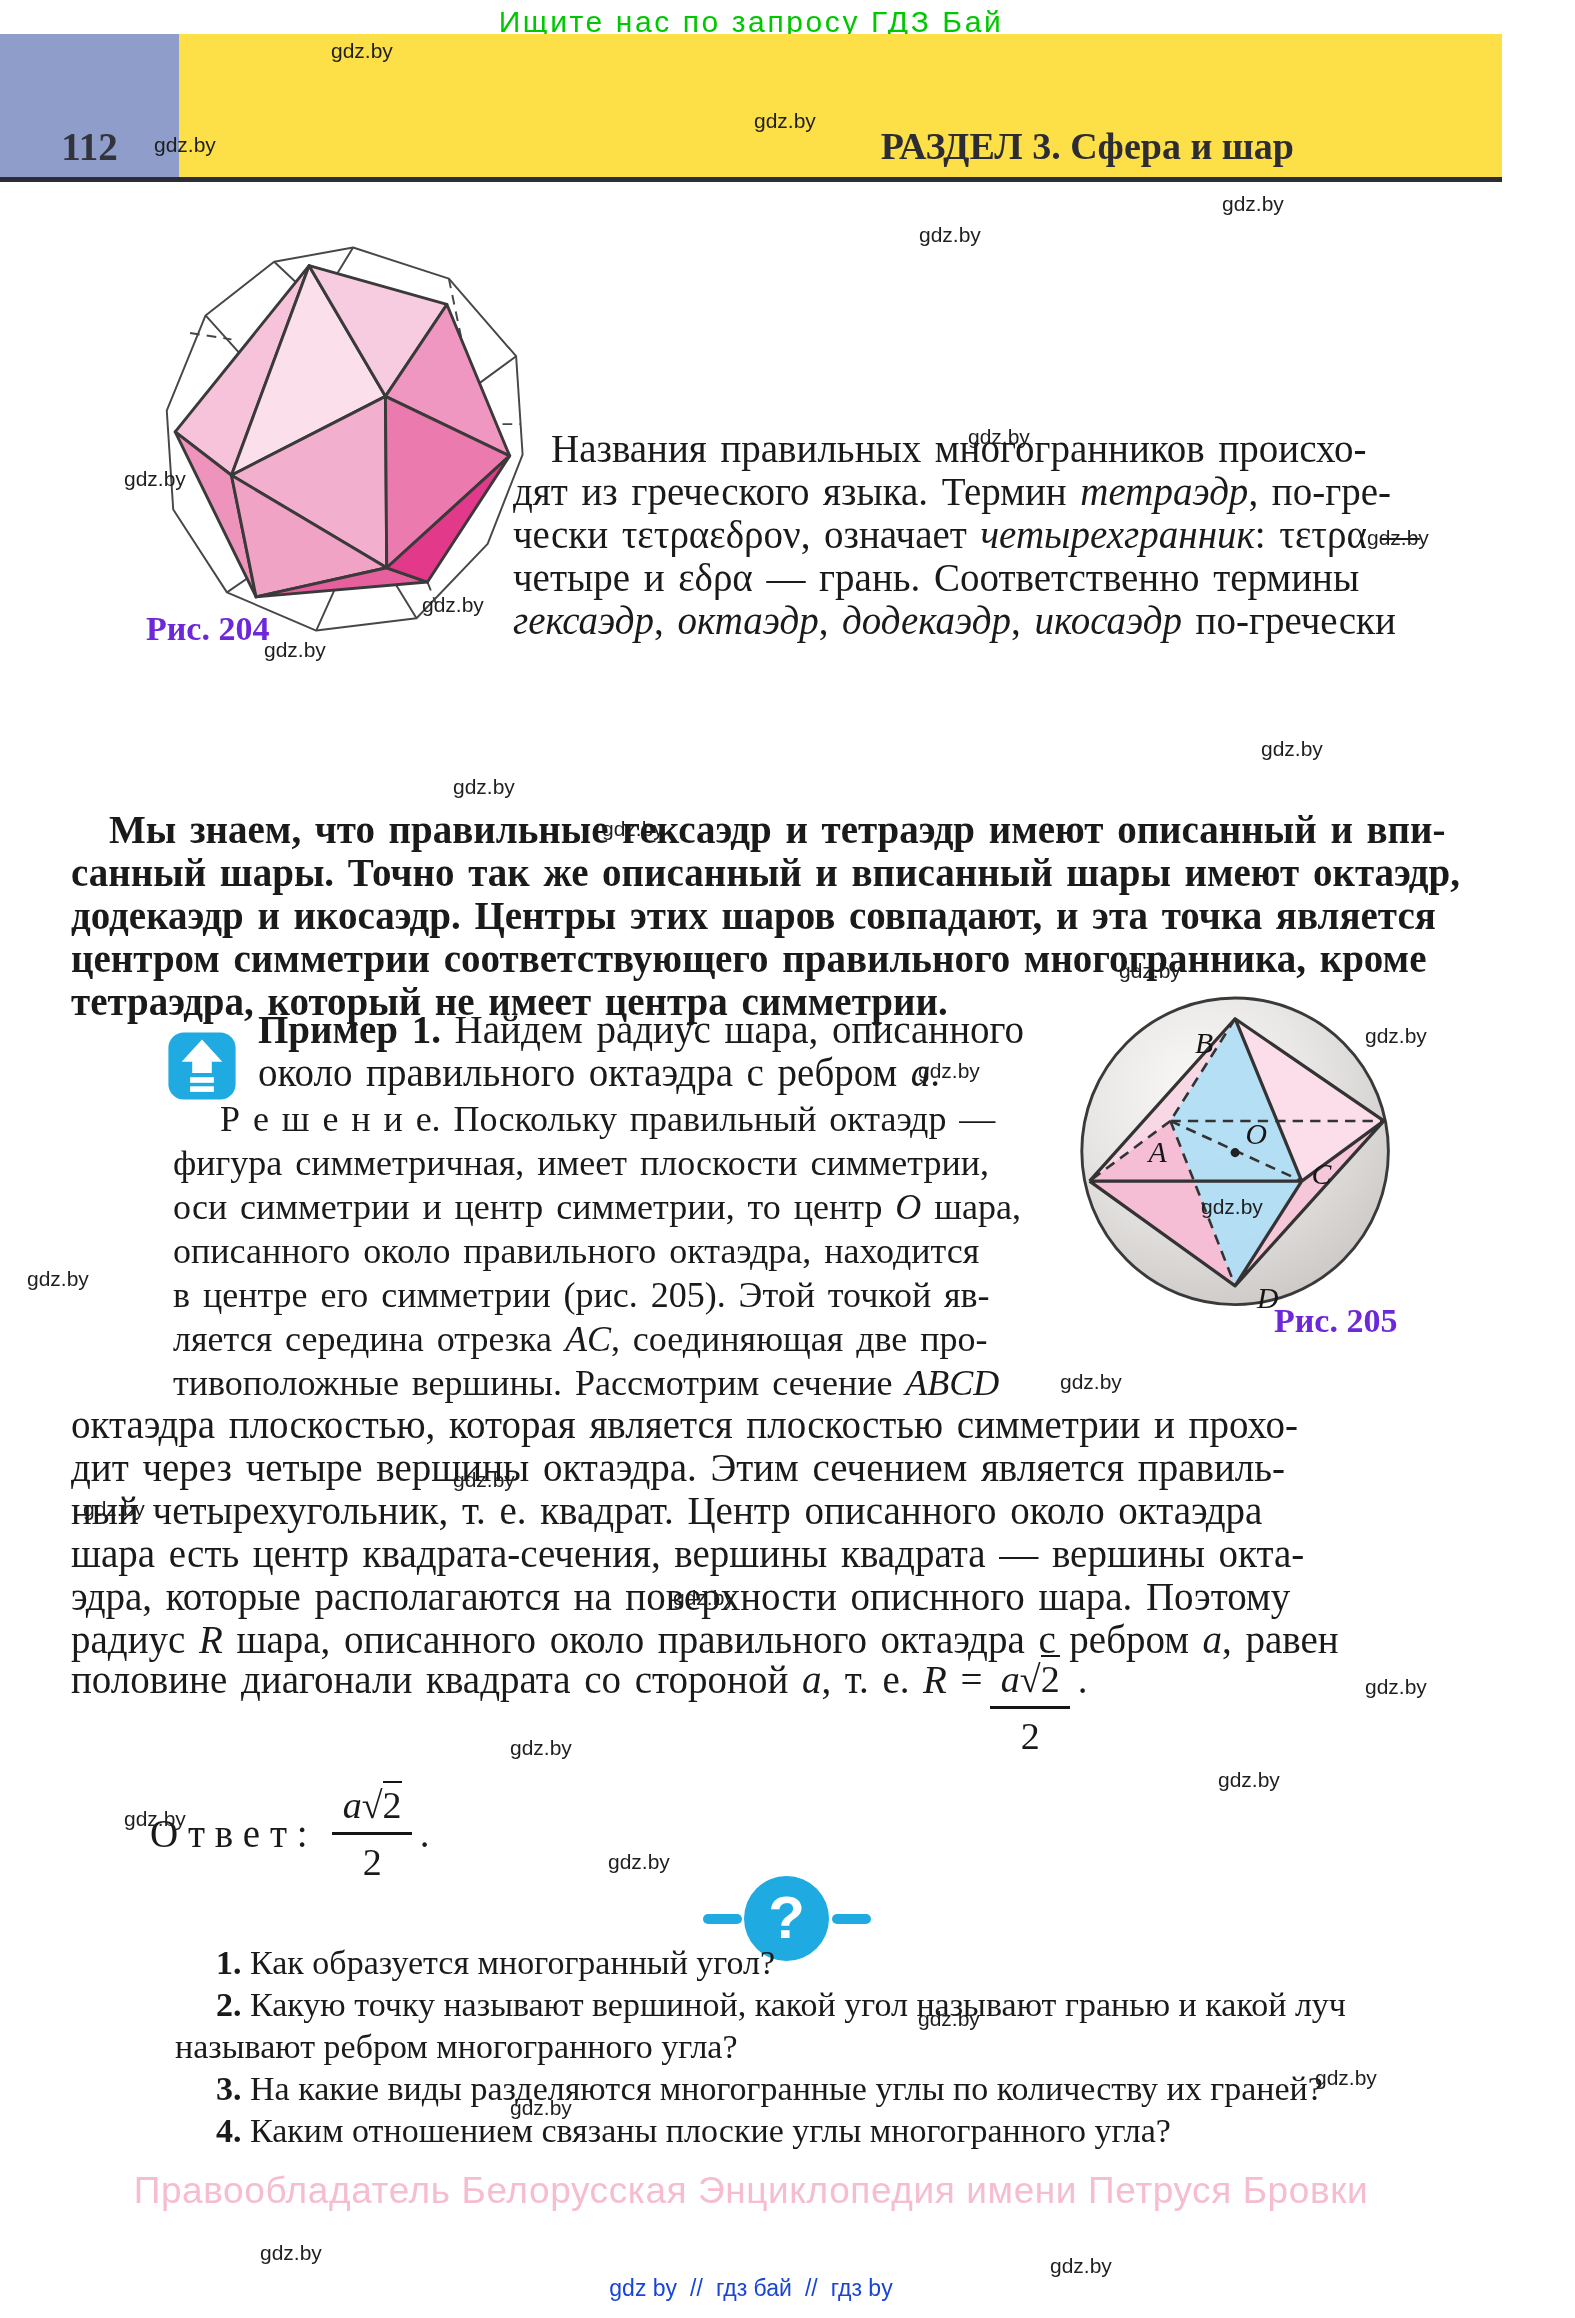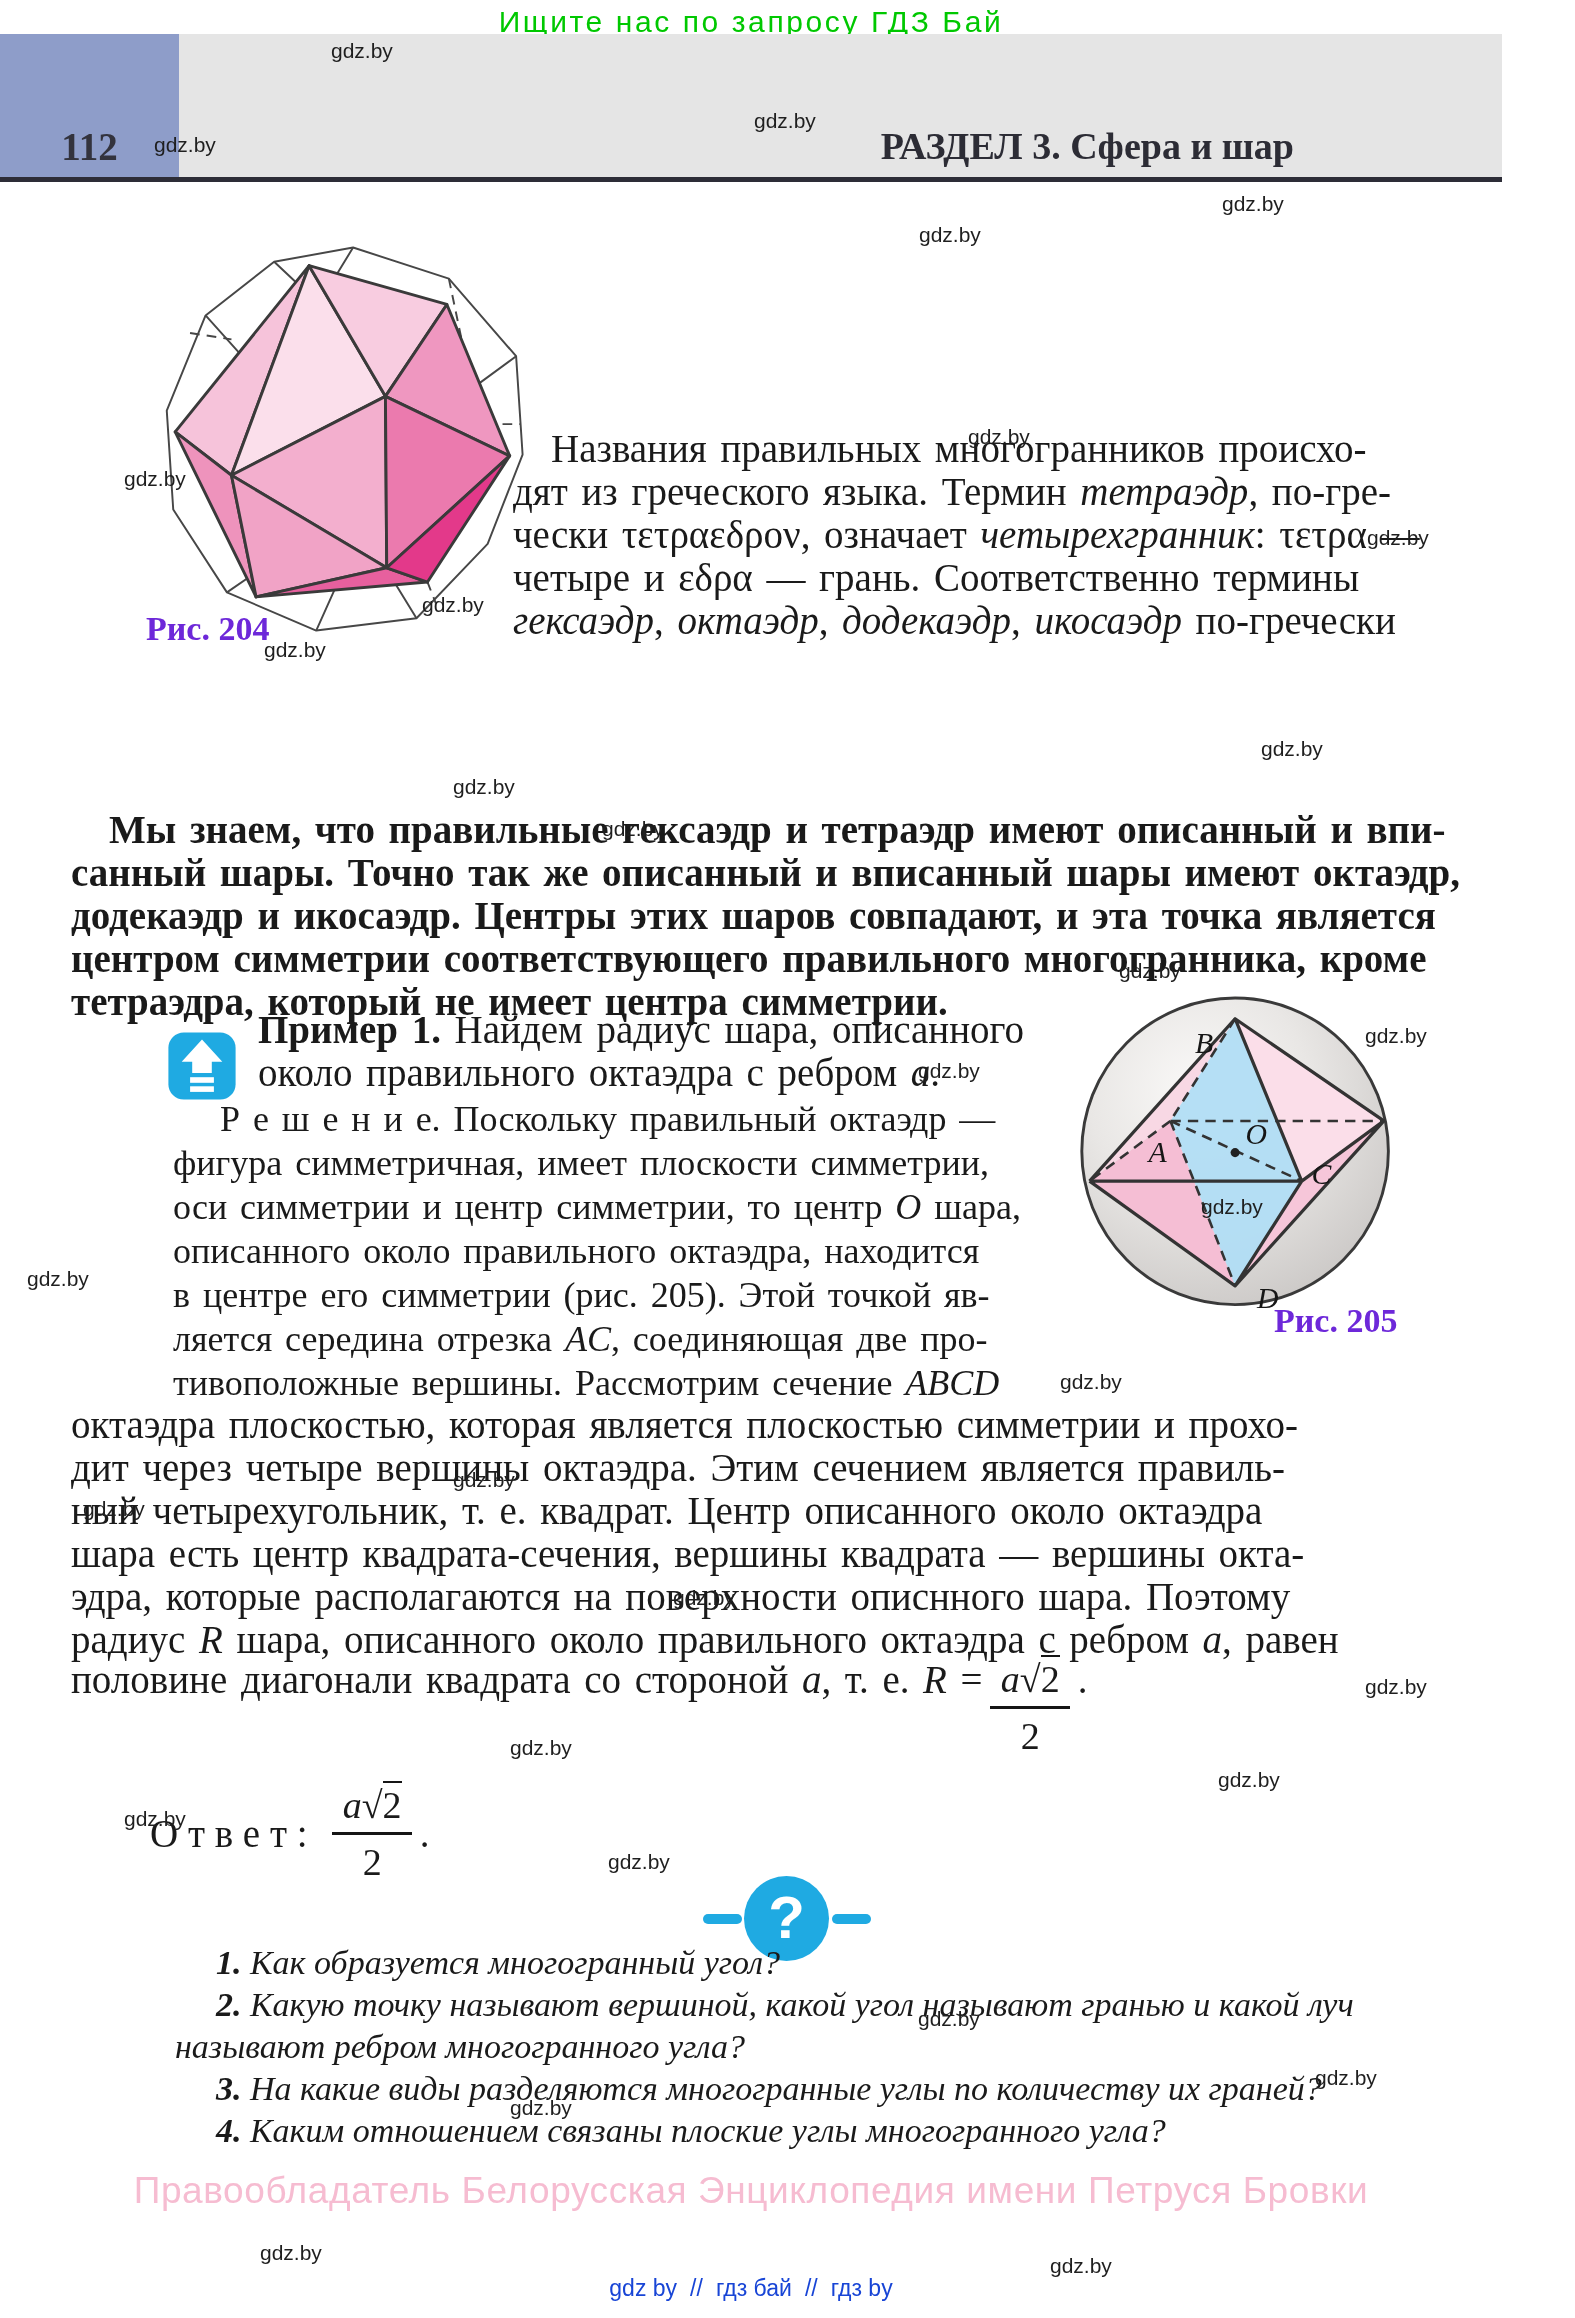--- a/index.html
+++ b/index.html
@@ -1,21 +1,21 @@
 <!DOCTYPE html>
 <html lang="ru" style="font-size:10.4px"><head>
 <meta charset="utf-8">
 <style>
   html,body{margin:0;padding:0;background:#ffffff;}
   .page{position:relative;width:1502px;height:2319px;background:#ffffff;overflow:hidden;
         font-family:"Liberation Serif", serif;color:#1a1a1a;}
   .banner{position:absolute;top:5.2px;left:0;width:100%;text-align:center;
           font-family:"Liberation Sans", sans-serif;font-size:30px;letter-spacing:2.6px;
           color:#00C800;white-space:nowrap;}
-  .hdr{position:absolute;top:34px;left:0;width:100%;height:144px;background:#e5e5e5;}
+  .hdr{position:absolute;top:34px;left:0;width:100%;height:144px;background:#fde047;}
   .hdr .pnblock{position:absolute;left:0;top:0;width:179px;height:144px;background:#8E9DC9;}
   .hdr .pnum{position:absolute;left:0;bottom:9px;width:179px;text-align:center;
              font-weight:bold;font-size:39px;color:#33333d;}
   .hdr .title{position:absolute;right:208px;bottom:10.4px;font-weight:bold;font-size:38px;color:#2c2c35;}
   .rule{position:absolute;top:177px;left:0;width:100%;height:4.5px;background:#2D2D37;}
   .wm-layer .wm{position:absolute;font-family:"Liberation Sans", sans-serif;font-size:21px;
                 color:#1f1f1f;white-space:nowrap;z-index:6;}
   .para{position:absolute;font-size:39px;line-height:43px;word-spacing:3.9px;z-index:2;}
   .para.indent{text-indent:38px;}
   .fig{position:absolute;z-index:1;}
@@ -38,21 +38,21 @@
               font-size:39px;z-index:2;}
   .answer-row .alabel{margin-right:17px;text-align:right;}
   .qdiv{position:absolute;left:703px;top:1876px;width:168px;height:85px;z-index:2;}
   .qdash{position:absolute;top:38px;width:39px;height:9.7px;border-radius:5.2px;background:#1FAAE2;}
   .qdash.l{left:0;} .qdash.r{right:0;}
   .qcircle{position:absolute;left:41px;top:0;width:85px;height:85px;border-radius:50%;background:#1FAAE2;
            display:flex;align-items:center;justify-content:center;}
   .qmark{font-family:"Liberation Sans", sans-serif;font-weight:bold;font-size:60px;color:#ffffff;
          transform:translateY(-1.3px);}
   .question{position:absolute;left:175px;width:1269px;font-size:34px;line-height:42px;
-            text-indent:41px;z-index:2;font-style:italic;}
+            text-indent:41px;z-index:2;}
   .q1{top:1942px;} .q2{top:1984px;} .q3{top:2068px;} .q4{top:2110px;}
   .copyright{position:absolute;top:2170px;left:50%;transform:translateX(-50%);white-space:nowrap;
              font-family:"Liberation Sans", sans-serif;font-size:37px;letter-spacing:0.6px;color:#F6BCD1;z-index:2;}
   .links{position:absolute;top:2275px;left:0;width:100%;display:flex;justify-content:center;gap:13px;
          font-family:"Liberation Sans", sans-serif;font-size:23px;color:#1845D6;z-index:2;}
   .links .lnk{cursor:pointer;}
   .fig svg text{font-family:"Liberation Serif", serif;}
 </style>
 </head>
 <body>

